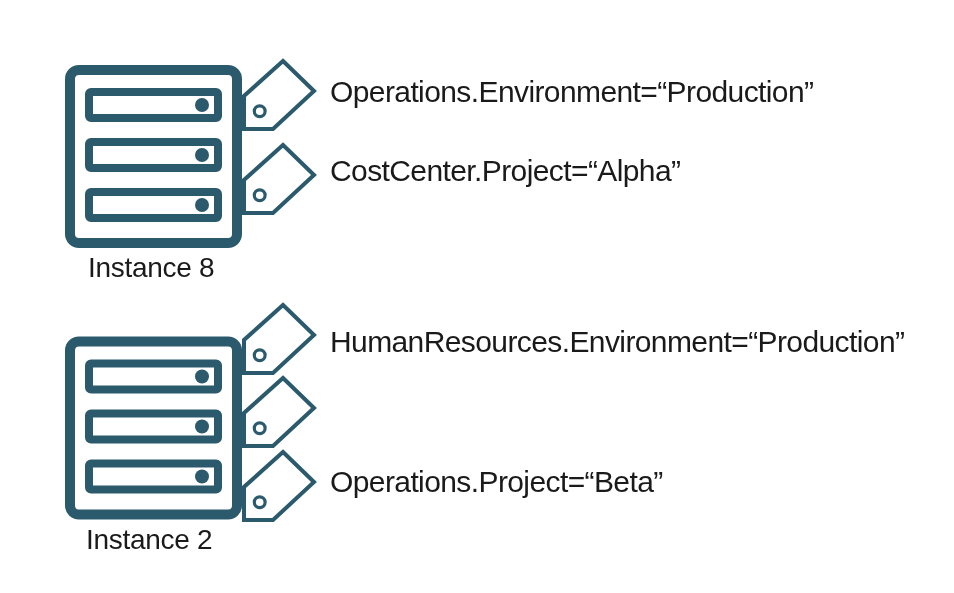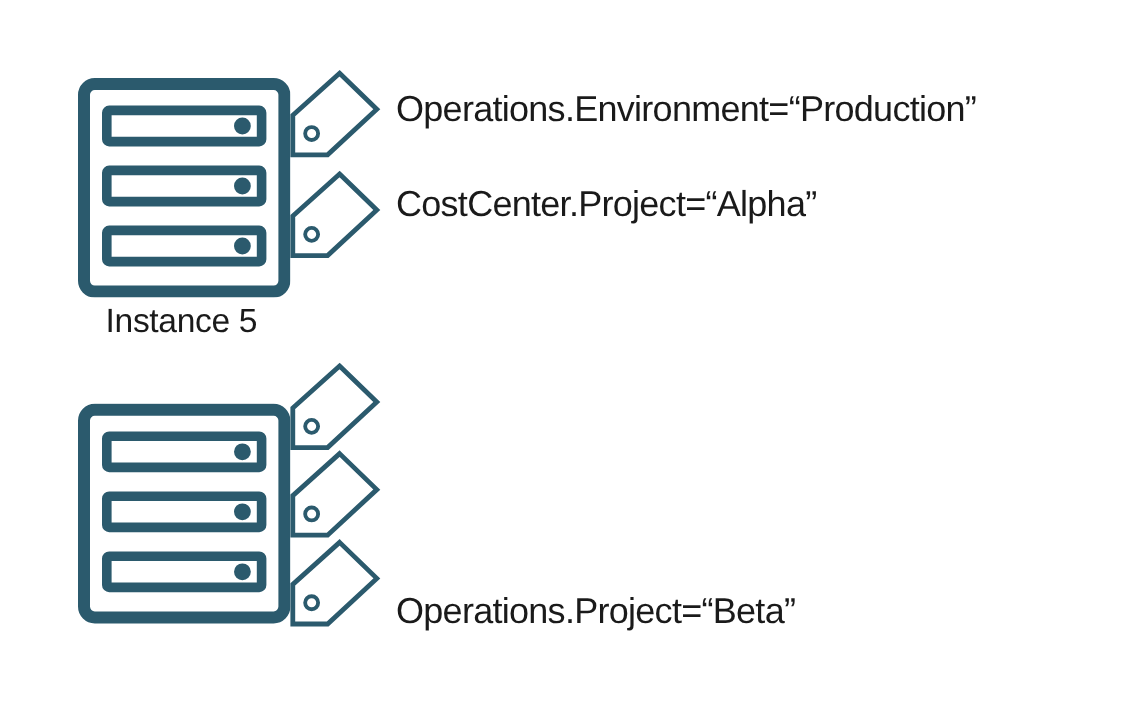--- a/index.html
+++ b/index.html
@@ -43,21 +43,21 @@
   <svg class="abs server-icon" style="left:65px; top:65px;" width="177" height="183" viewBox="0 0 177 183" aria-hidden="true">
     <rect class="stroke-icon" x="5" y="5" width="167" height="173" rx="9" stroke-width="10"></rect>
     <rect class="stroke-icon" x="24" y="27" width="129" height="26" rx="2" stroke-width="8"></rect>
     <rect class="stroke-icon" x="24" y="77" width="129" height="26" rx="2" stroke-width="8"></rect>
     <rect class="stroke-icon" x="24" y="127" width="129" height="26" rx="2" stroke-width="8"></rect>
     <circle class="fill-icon" cx="137" cy="40" r="7"></circle>
     <circle class="fill-icon" cx="137" cy="90" r="7"></circle>
     <circle class="fill-icon" cx="137" cy="140" r="7"></circle>
   </svg>
 
-  <div class="abs instance-label" style="left:88px; top:251px;">Instance 5</div>
+  <div class="abs instance-label" style="left:88px; top:251px;">Instance 8</div>
 
   <svg class="abs tag-icon" style="left:240px; top:58px;" width="78" height="74" viewBox="0 0 78 74" aria-hidden="true">
     <path class="stroke-icon" d="M43 3 L74 33 L33 71 L4 71 L4 38 Z" stroke-width="4" stroke-linejoin="miter"></path>
     <circle class="stroke-icon" cx="19.7" cy="53.3" r="5.4" stroke-width="3.2"></circle>
   </svg>
   <div class="abs tag-label" style="left:330px; top:74px;">Operations.Environment=“Production”</div>
 
   <svg class="abs tag-icon" style="left:240px; top:142px;" width="78" height="74" viewBox="0 0 78 74" aria-hidden="true">
     <path class="stroke-icon" d="M43 3 L74 33 L33 71 L4 71 L4 38 Z" stroke-width="4" stroke-linejoin="miter"></path>
     <circle class="stroke-icon" cx="19.7" cy="53.3" r="5.4" stroke-width="3.2"></circle>
@@ -67,30 +67,32 @@
   <svg class="abs server-icon" style="left:65px; top:336px;" width="177" height="184" viewBox="0 0 177 183" aria-hidden="true">
     <rect class="stroke-icon" x="5" y="5" width="167" height="173" rx="9" stroke-width="10"></rect>
     <rect class="stroke-icon" x="24" y="27" width="129" height="26" rx="2" stroke-width="8"></rect>
     <rect class="stroke-icon" x="24" y="77" width="129" height="26" rx="2" stroke-width="8"></rect>
     <rect class="stroke-icon" x="24" y="127" width="129" height="26" rx="2" stroke-width="8"></rect>
     <circle class="fill-icon" cx="137" cy="40" r="7"></circle>
     <circle class="fill-icon" cx="137" cy="90" r="7"></circle>
     <circle class="fill-icon" cx="137" cy="140" r="7"></circle>
   </svg>
 
+  <div class="abs instance-label" style="left:86px; top:523px;">Instance 2</div>
 
   <svg class="abs tag-icon" style="left:240px; top:302px;" width="78" height="74" viewBox="0 0 78 74" aria-hidden="true">
     <path class="stroke-icon" d="M43 3 L74 33 L33 71 L4 71 L4 38 Z" stroke-width="4" stroke-linejoin="miter"></path>
     <circle class="stroke-icon" cx="19.7" cy="53.3" r="5.4" stroke-width="3.2"></circle>
   </svg>
+  <div class="abs tag-label" style="left:330px; top:324px;">HumanResources.Environment=“Production”</div>
 
   <svg class="abs tag-icon" style="left:240px; top:375px;" width="78" height="74" viewBox="0 0 78 74" aria-hidden="true">
     <path class="stroke-icon" d="M43 3 L74 33 L33 71 L4 71 L4 38 Z" stroke-width="4" stroke-linejoin="miter"></path>
     <circle class="stroke-icon" cx="19.7" cy="53.3" r="5.4" stroke-width="3.2"></circle>
   </svg>
 
   <svg class="abs tag-icon" style="left:240px; top:449px;" width="78" height="74" viewBox="0 0 78 74" aria-hidden="true">
     <path class="stroke-icon" d="M43 3 L74 33 L33 71 L4 71 L4 38 Z" stroke-width="4" stroke-linejoin="miter"></path>
     <circle class="stroke-icon" cx="19.7" cy="53.3" r="5.4" stroke-width="3.2"></circle>
   </svg>
-  <div class="abs tag-label" style="left:330px; top:492px;">Operations.Project=“Beta”</div>
+  <div class="abs tag-label" style="left:330px; top:464px;">Operations.Project=“Beta”</div>
 
 </div>
 
 </body></html>

